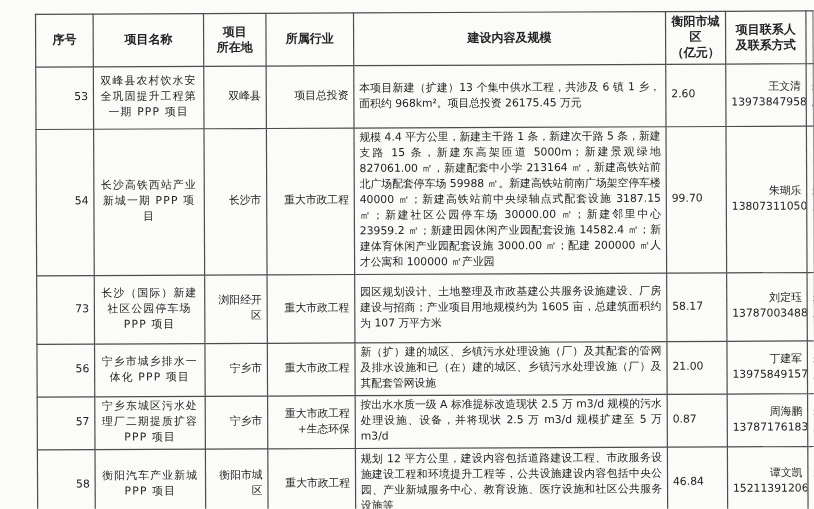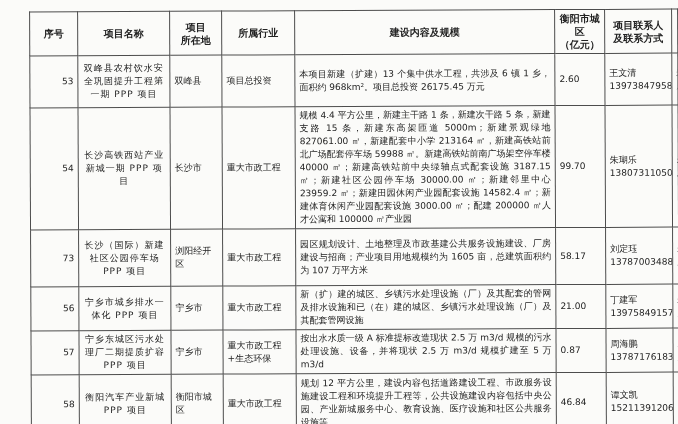--- a/index.html
+++ b/index.html
@@ -31,24 +31,24 @@
     font-size:9px;
     line-height:13px;
     color:var(--text);
   }
   table.ppp th{
     font-weight:bold;font-size:10px;text-align:center;
     background:transparent;
   }
   td.c-seq{text-align:right;font-size:10px;}
   td.c-name{text-align:center;letter-spacing:1px;margin-top:40px;}
-  td.c-loc,td.c-ind{text-align:left;}
+  td.c-loc,td.c-ind{text-align:right;}
   td.c-content{text-align:justify;}
   td.c-inv{}
-  td.c-contact{text-align:left;}
+  td.c-contact{text-align:right;}
   td.c-contact .cname{display:block;}
   td.c-contact .cphone{display:block;}
   td.c-prog, th.c-prog{
     padding:1px 0 1px 1px;white-space:normal;word-break:break-all;
     font-size:9px;text-align:left;border-right:none;
   }
   .hdr-two-line span{display:block;}
 </style>
 </head>
 <body>

